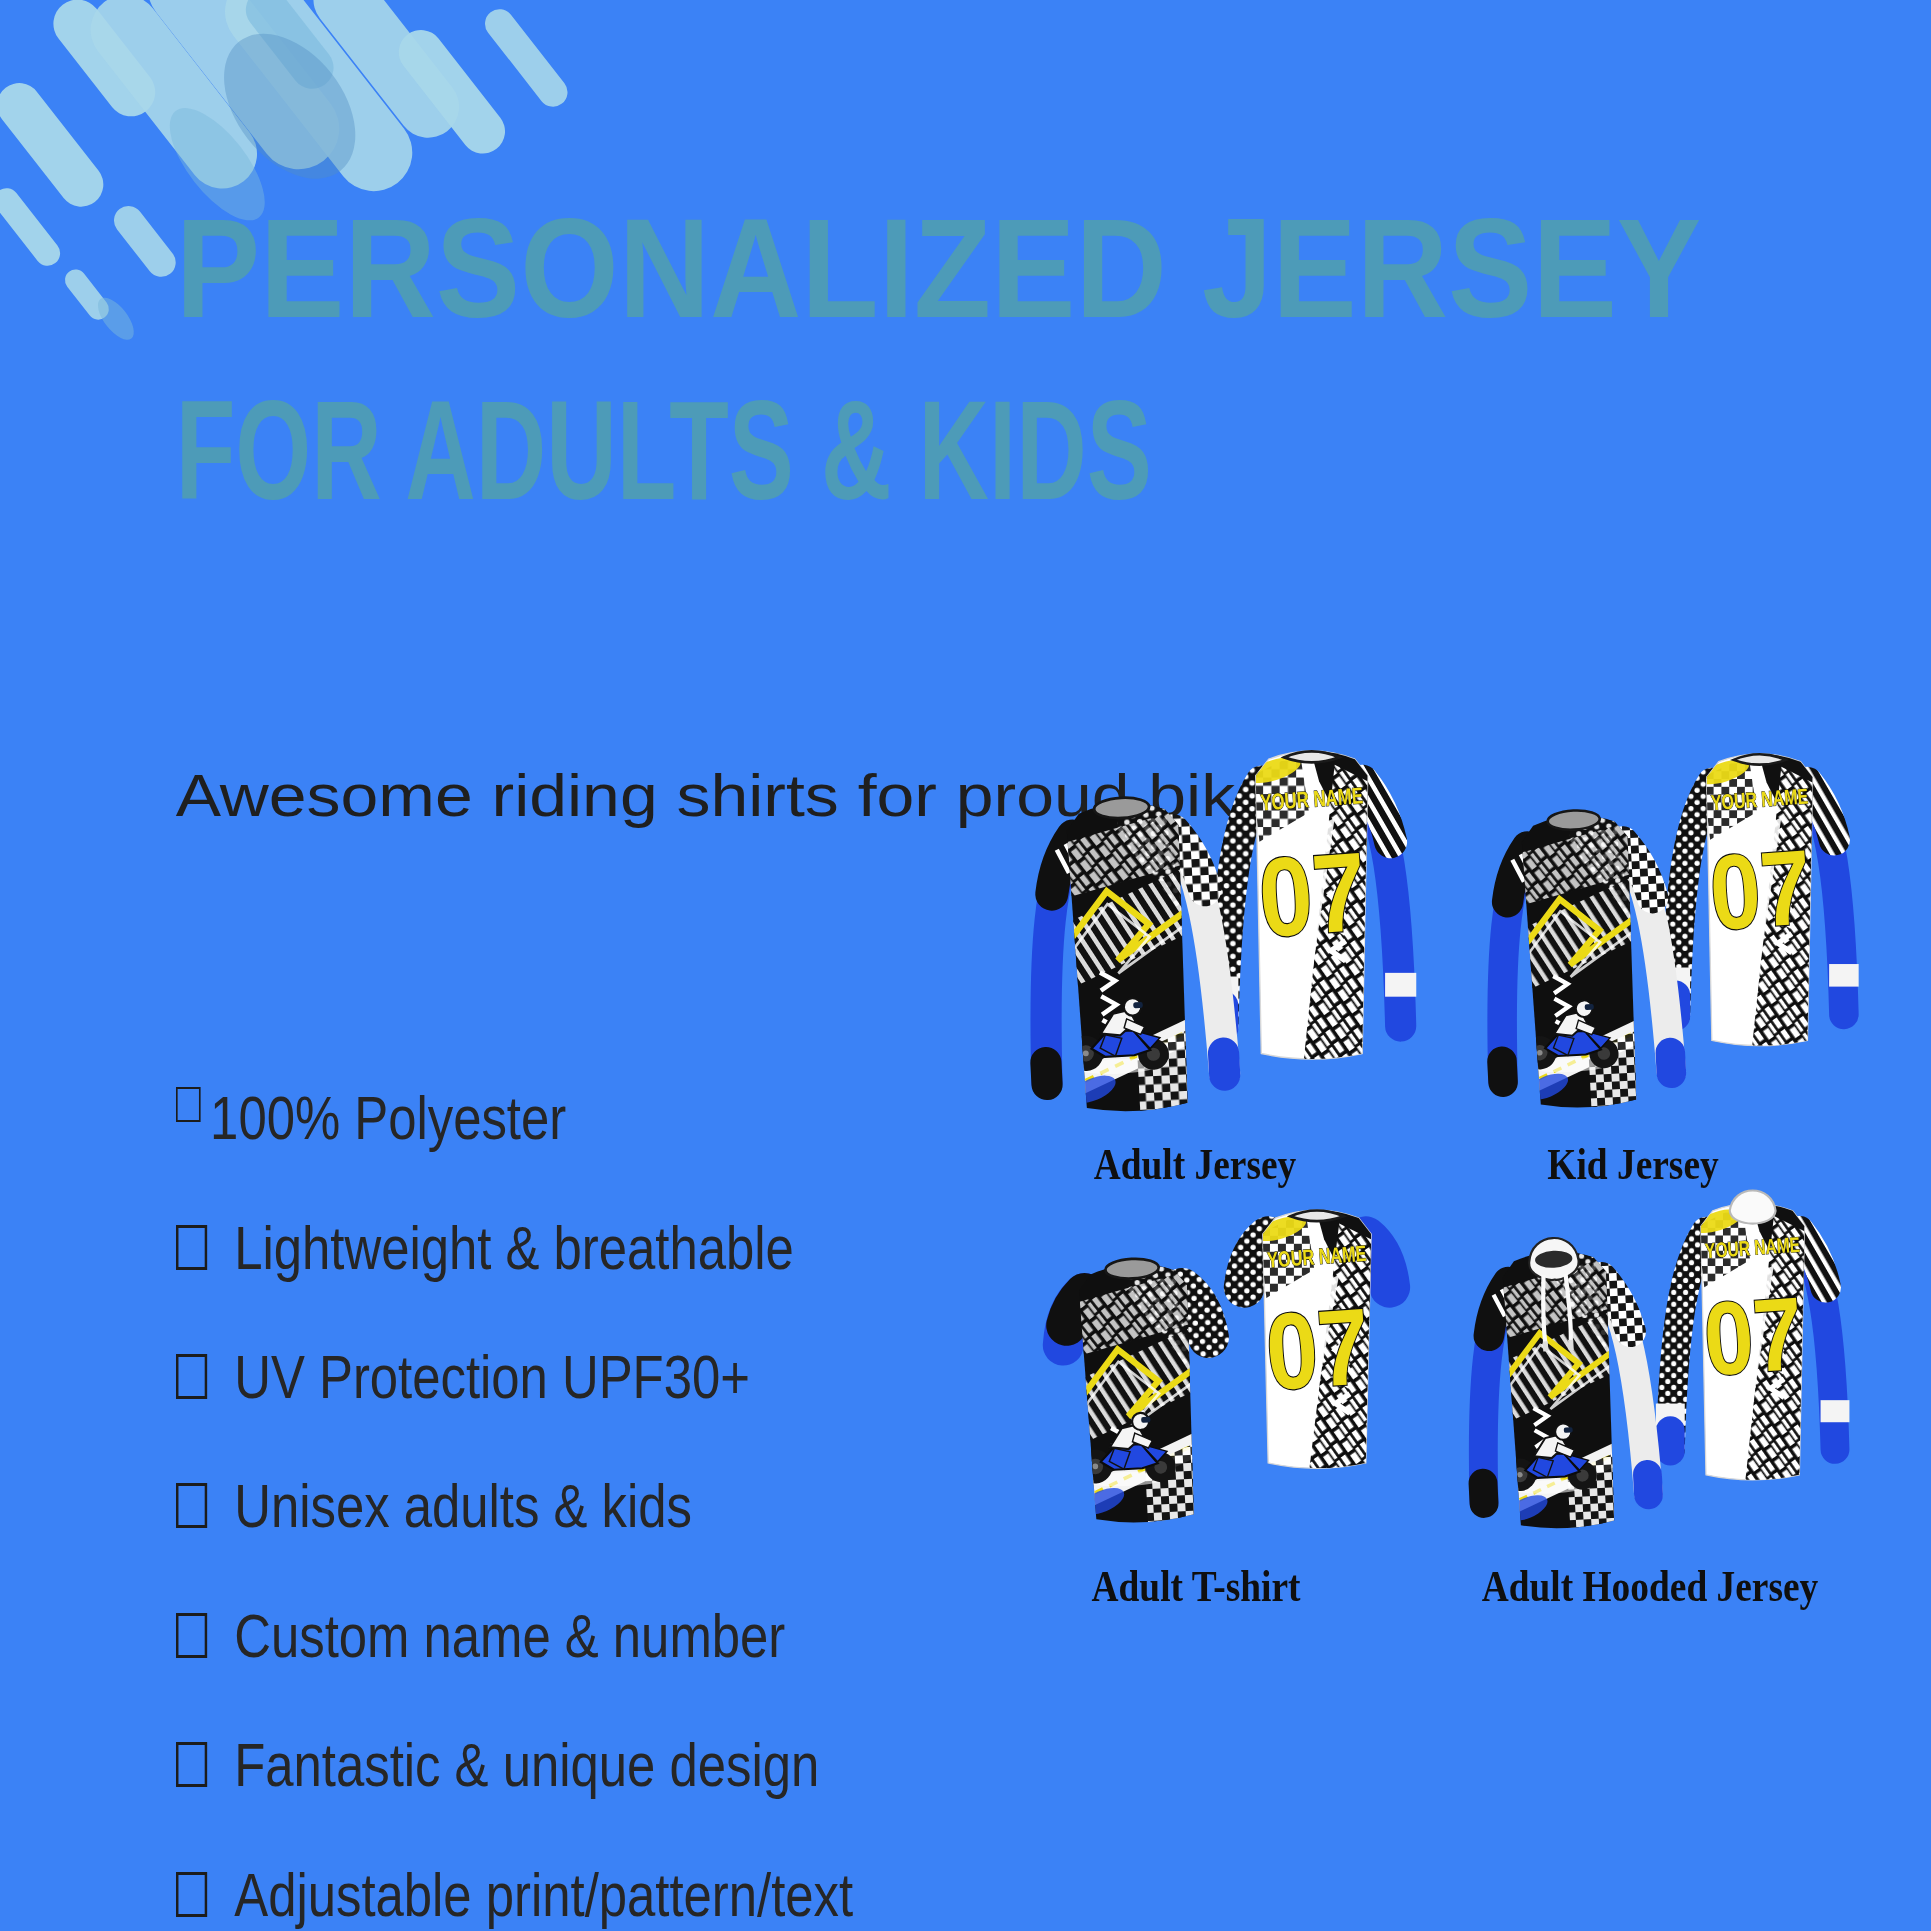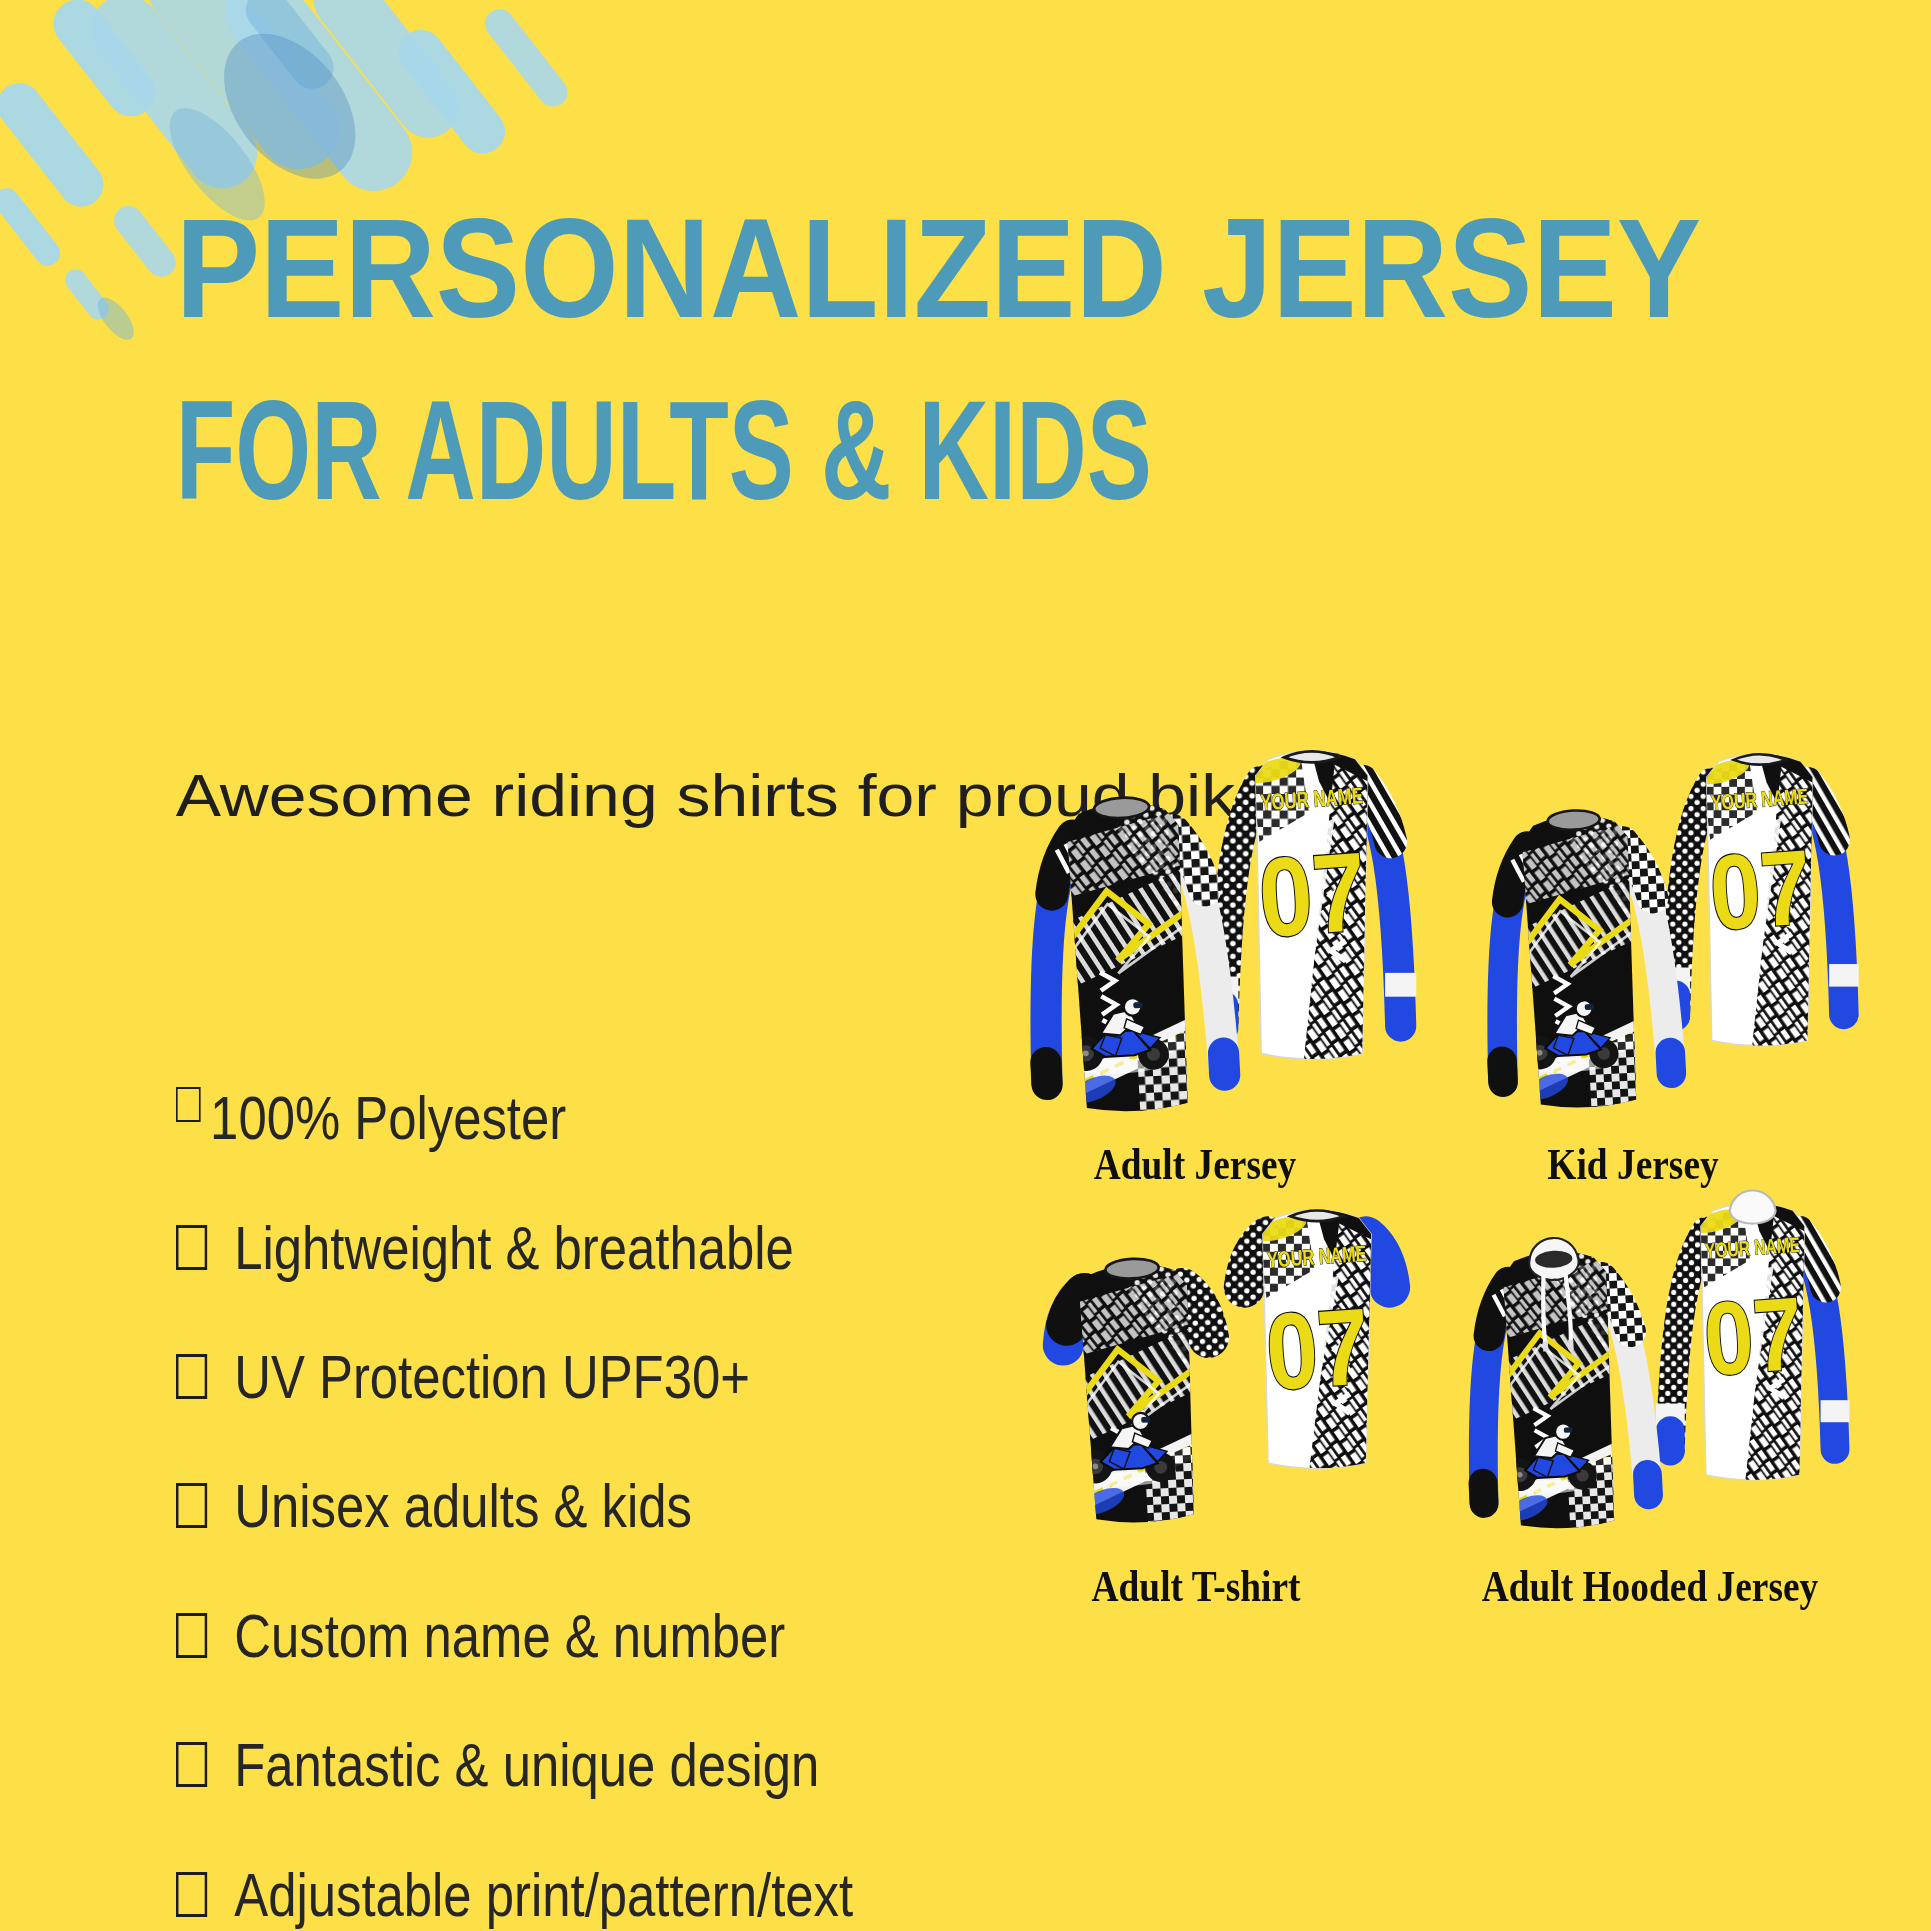--- a/index.html
+++ b/index.html
@@ -1,16 +1,16 @@
 <!DOCTYPE html>
 <html><head>
 <meta charset="utf-8">
 <style>
   html,body{margin:0;padding:0;background:#ffffff;}
-  .canvas{position:relative;width:1931px;height:1931px;background:#fde047;overflow:hidden;
+  .canvas{position:relative;width:1931px;height:1931px;background:#3b82f6;overflow:hidden;
           font-family:"Liberation Sans",sans-serif;}
   .abs{position:absolute;}
   
   .feat{position:absolute;left:176px;display:flex;align-items:flex-start;
         transform:scaleX(0.82);transform-origin:left top;white-space:nowrap;}
   .feat .box{flex:0 0 auto;width:32px;height:39px;border:3.9px solid #1c1c1c;margin-top:11.6px;margin-right:33px;}
   .feat.first .box{width:26px;height:31px;border-width:2.9px;margin-top:3.9px;margin-right:11.6px;}
   .feat .ftext{font-size:62px;line-height:70px;color:#262626;letter-spacing:0px;}
   
   .caption{position:absolute;width:618px;text-align:center;

